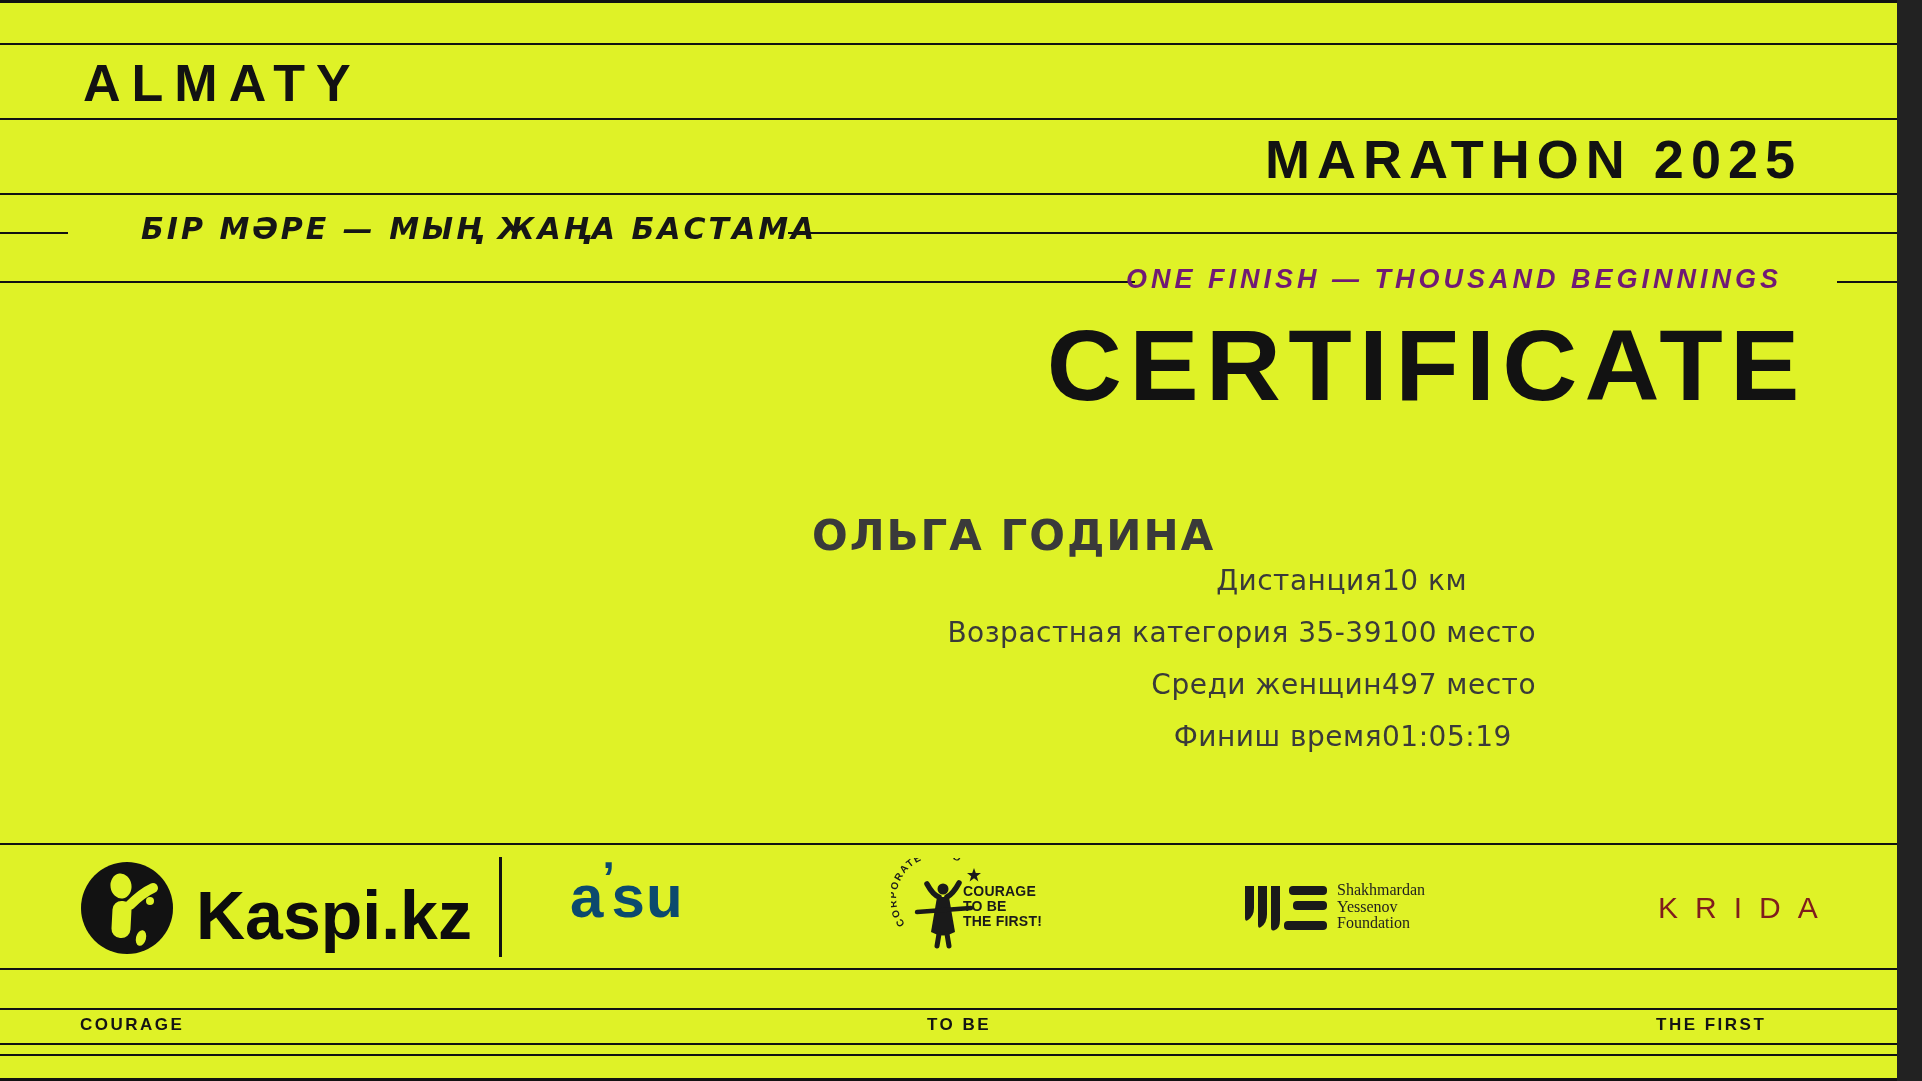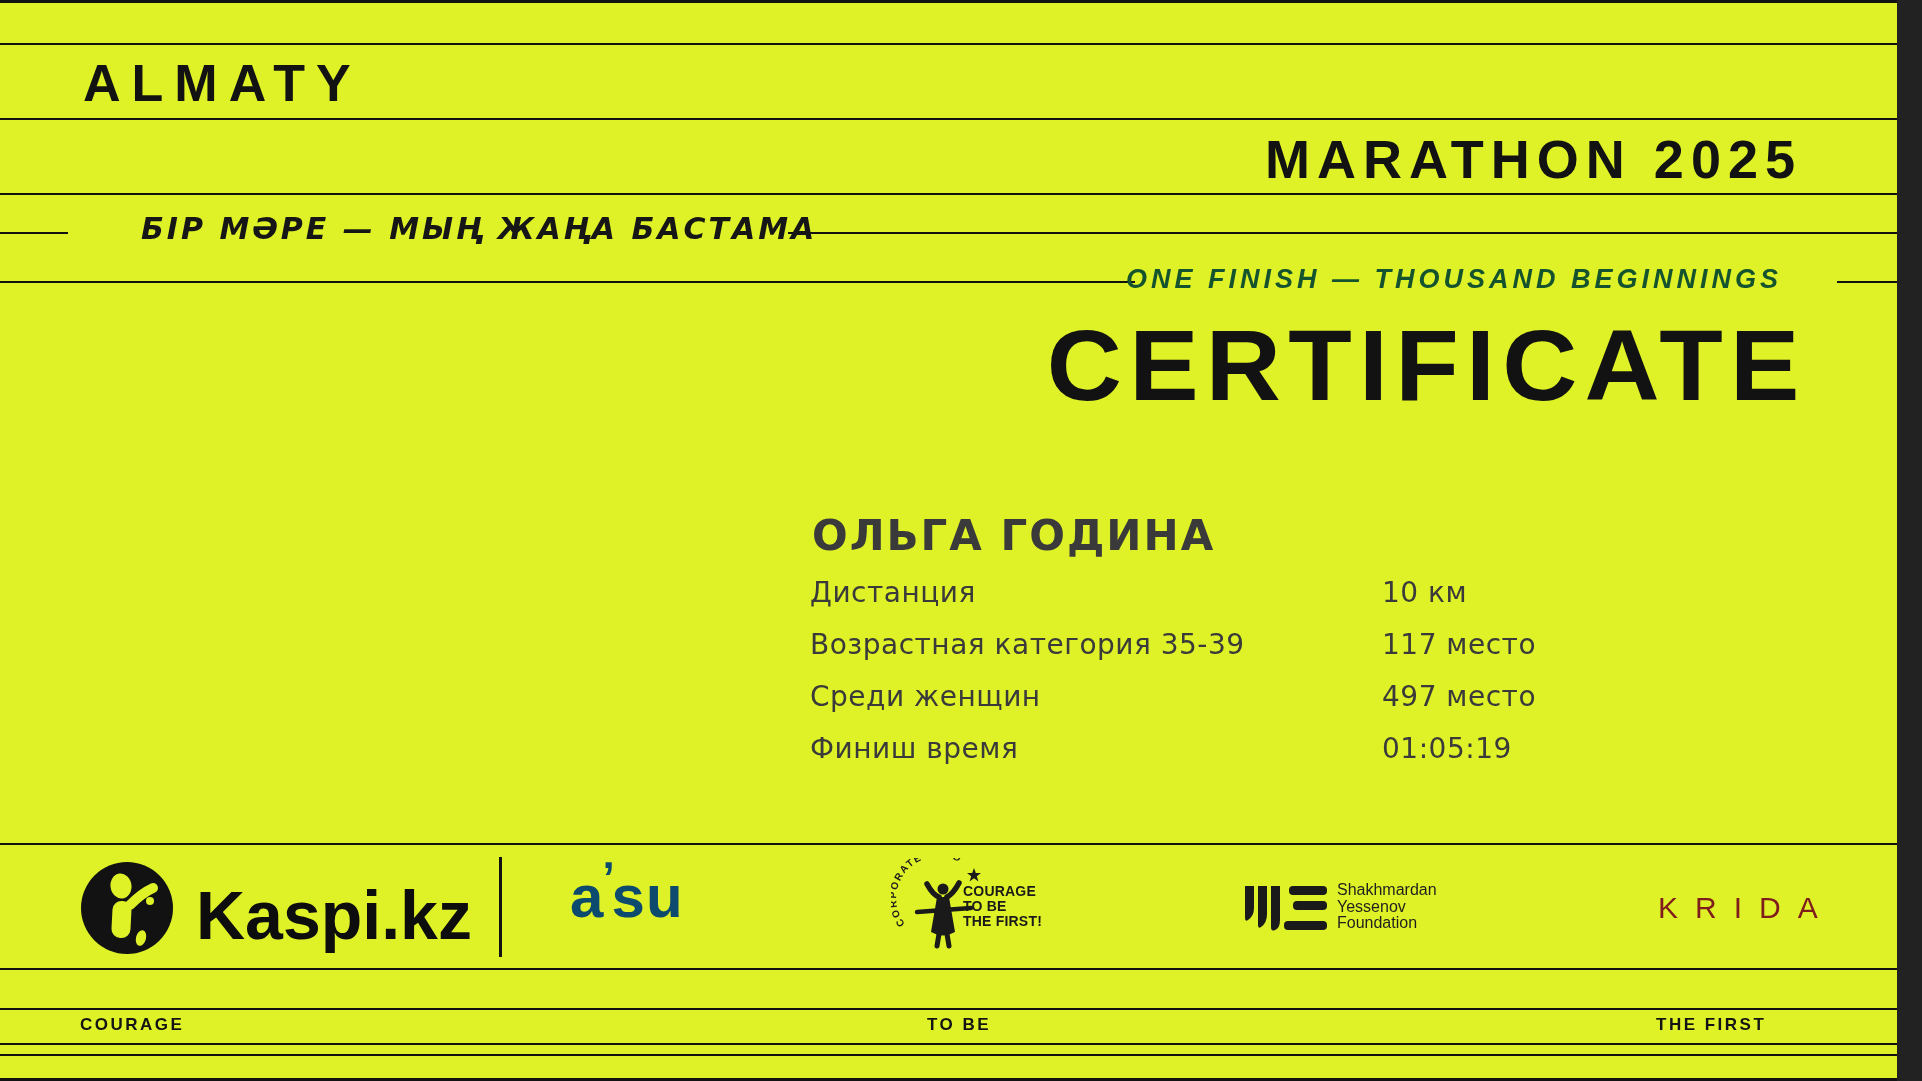--- a/index.html
+++ b/index.html
@@ -17,39 +17,39 @@
     font-family:"Liberation Sans",sans-serif;
     color:var(--ink);
   }
   .hline{position:absolute;left:0;width:1922px;height:2px;background:var(--ink);}
   .abs{position:absolute;white-space:nowrap;}
 
   .almaty{left:83px;top:53px;font-size:52px;font-weight:800;letter-spacing:11px;}
   .marathon{right:95px;top:128px;font-size:54px;font-weight:800;letter-spacing:7px;}
   .motto-kz{left:141px;top:211px;font-size:30px;font-style:italic;font-weight:600;
             letter-spacing:3px;font-family:"DejaVu Sans",sans-serif;color:#161616;}
-  .motto-en{right:115px;top:264px;font-size:27px;font-style:italic;font-weight:600;letter-spacing:4px;color:#14532d;}
+  .motto-en{right:115px;top:264px;font-size:27px;font-style:italic;font-weight:600;letter-spacing:4px;color:#701a75;}
   .cert-title{right:90px;top:308px;font-size:100px;font-weight:600;letter-spacing:7px;transform:scaleX(1.04);transform-origin:right;}
   .recipient{left:812px;top:511px;font-size:42px;font-weight:700;letter-spacing:2px;color:var(--text);
              font-family:"DejaVu Sans",sans-serif;}
 
-  .results{position:absolute;left:810px;top:576px;width:800px;font-family:"DejaVu Sans",sans-serif;}
+  .results{position:absolute;left:810px;top:564px;width:800px;font-family:"DejaVu Sans",sans-serif;text-align:right;}
   .row{display:flex;height:52px;font-size:28px;color:var(--text);letter-spacing:0.5px;}
   .row .label{width:572px;}
 
   .kaspi-mark{position:absolute;left:80px;top:861px;}
   .kaspi-word{left:196px;top:876px;font-size:68px;font-weight:700;color:#0D0D0D;letter-spacing:0;}
   .vdivider{position:absolute;left:499px;top:857px;width:3px;height:100px;background:var(--ink);}
   .asu{left:570px;top:862px;font-size:60px;font-weight:700;letter-spacing:1px;color:#0c4a6e;}
   .asu .acc{display:inline-block;transform:translateY(-24px);font-size:44px;margin:0 -4px 0 -2px;}
   .badge-svg{position:absolute;left:891px;top:858px;}
   .badge-lines{position:absolute;left:963px;top:884px;font-size:14px;line-height:15px;font-weight:600;
                letter-spacing:0.2px;color:#1A1A1A;}
   .ye-mark{position:absolute;left:1243px;top:884px;}
-  .ye-text{position:absolute;left:1337px;top:882px;font-size:16px;line-height:16.5px;font-weight:500;color:#1F1F1F;}
+  .ye-text{position:absolute;left:1337px;top:882px;font-size:16px;line-height:16.5px;font-weight:500;color:#1F1F1F;font-family:Liberation Serif, serif;}
   .krida{left:1658px;top:891px;font-size:30px;font-weight:300;letter-spacing:17px;color:#7f1d1d;}
 
   .strip-text{top:1015px;font-size:17px;font-weight:600;letter-spacing:2.5px;color:#141414;}
   .strip-left{left:80px;}
   .strip-center{left:927px;}
   .strip-right{left:1656px;}
 </style>
 </head>
 <body>
 
@@ -78,21 +78,21 @@
 
   <div class="abs recipient">ОЛЬГА ГОДИНА</div>
 
   <div class="results">
     <div class="row">
       <span class="label">Дистанция</span>
       <span class="value">10 км</span>
     </div>
     <div class="row">
       <span class="label">Возрастная категория 35-39</span>
-      <span class="value">117 место</span>
+      <span class="value">100 место</span>
     </div>
     <div class="row">
       <span class="label">Среди женщин</span>
       <span class="value">497 место</span>
     </div>
     <div class="row">
       <span class="label">Финиш время</span>
       <span class="value">01:05:19</span>
     </div>
   </div>

